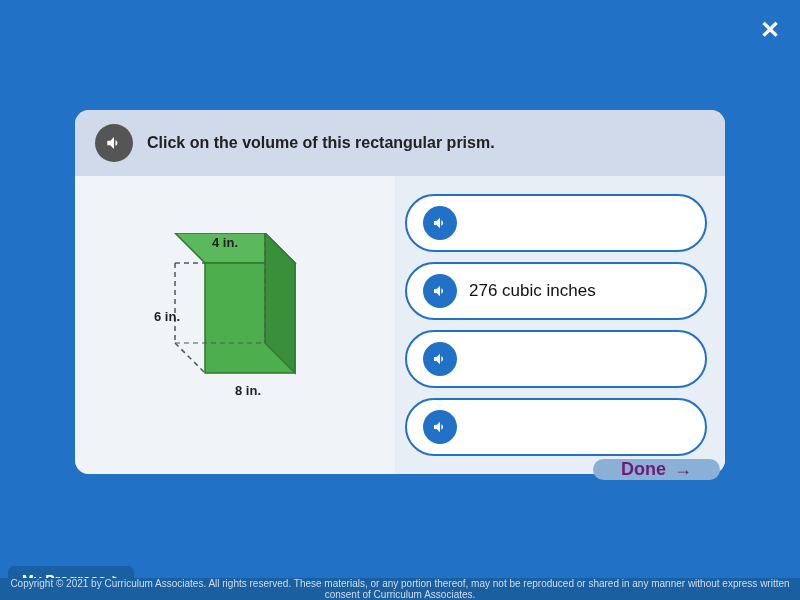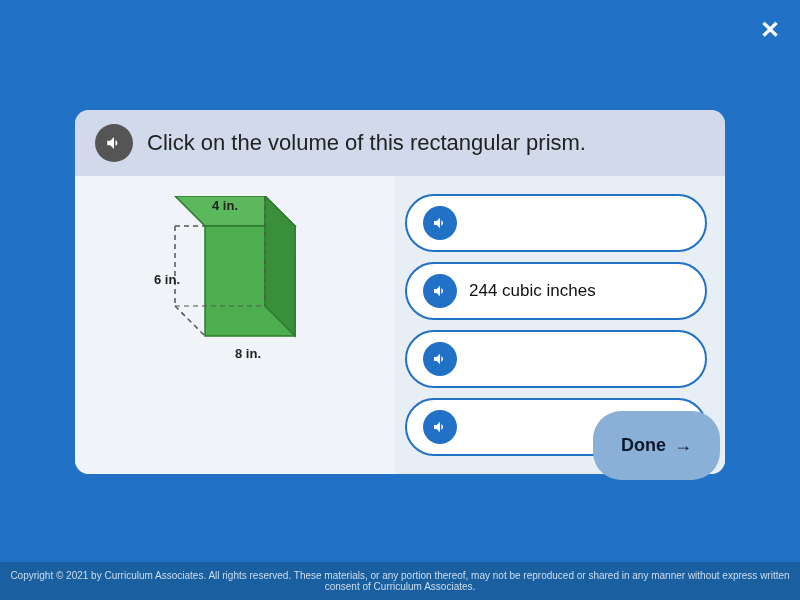--- a/index.html
+++ b/index.html
@@ -58,37 +58,38 @@
       flex-shrink: 0;
     }
 
     .speaker-btn-dark svg {
       width: 18px;
       height: 18px;
       fill: white;
     }
 
     .question-text {
-      font-size: 22px;
+      font-size: 16px;
       color: #222;
-      font-weight: 400;
+      font-weight: 700;
     }
 
     
     .content-area {
       display: flex;
       flex-direction: row;
       min-height: 210px;
     }
 
     
     .shape-area {
       flex: 0 0 320px;
       background: #f0f3f7;
       display: flex;
+      align-items: center;
       justify-content: center;
       padding: 20px;
       position: relative;
     }
 
     
     .answers-area {
       flex: 1;
       background: #e8eef5;
       display: flex;
@@ -133,24 +134,24 @@
       color: #111;
       font-weight: 500;
     }
 
     
     .done-btn {
       position: absolute;
       bottom: 120px;
       right: 80px;
       background: #8ab0d8;
-      color: #0f172a;
+      color: #701a75;
       border: none;
       border-radius: 28px;
-      padding: 24px 28px;
+      padding: 0 28px;
       font-size: 18px;
       font-weight: 600;
       cursor: pointer;
       display: flex;
       align-items: center;
       gap: 8px;
     }
 
     
     .progress-bar {
@@ -177,21 +178,21 @@
       gap: 6px;
       margin-left: 8px;
     }
 
     
     .copyright-bar {
       position: absolute;
       bottom: 0;
       left: 0;
       right: 0;
-      height: 38px;
+      height: 22px;
       background: #1a5fa0;
       display: flex;
       align-items: center;
       justify-content: center;
     }
 
     .copyright-text {
       color: #cde;
       font-size: 10px;
       text-align: center;
@@ -258,21 +259,21 @@
           </svg>
         </div>
       </button>
 
       <button class="answer-btn">
         <div class="speaker-btn-blue">
           <svg viewBox="0 0 24 24">
             <path d="M3 9v6h4l5 5V4L7 9H3zm13.5 3c0-1.77-1.02-3.29-2.5-4.03v8.05c1.48-.73 2.5-2.25 2.5-4.02z"></path>
           </svg>
         </div>
-        <span class="answer-label">244 cubic inches</span>
+        <span class="answer-label">276 cubic inches</span>
       </button>
 
       <button class="answer-btn">
         <div class="speaker-btn-blue">
           <svg viewBox="0 0 24 24">
             <path d="M3 9v6h4l5 5V4L7 9H3zm13.5 3c0-1.77-1.02-3.29-2.5-4.03v8.05c1.48-.73 2.5-2.25 2.5-4.02z"></path>
           </svg>
         </div>
       </button>
 

